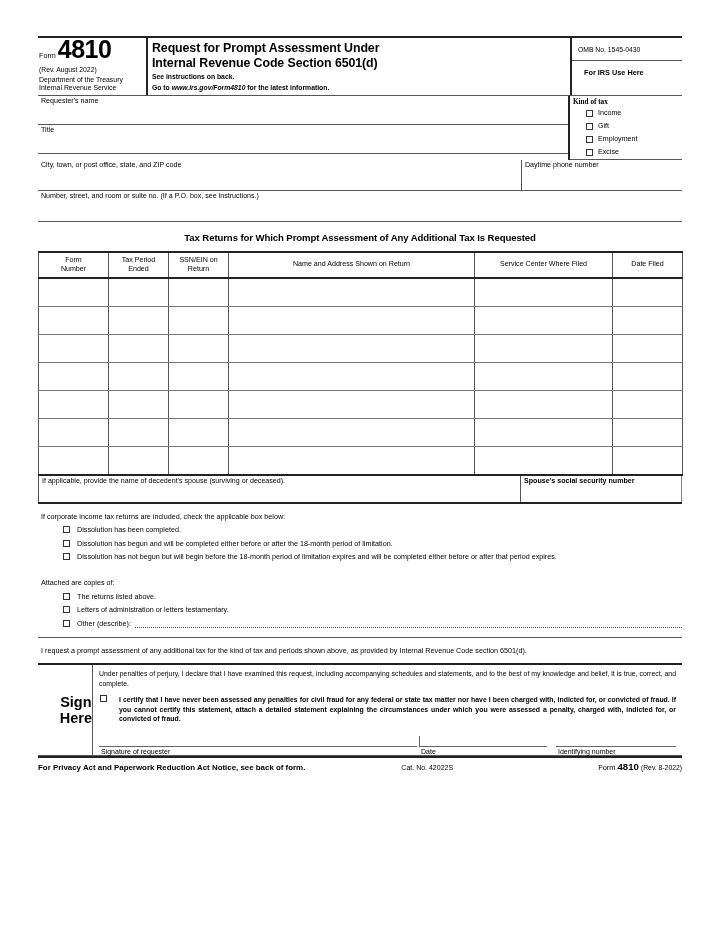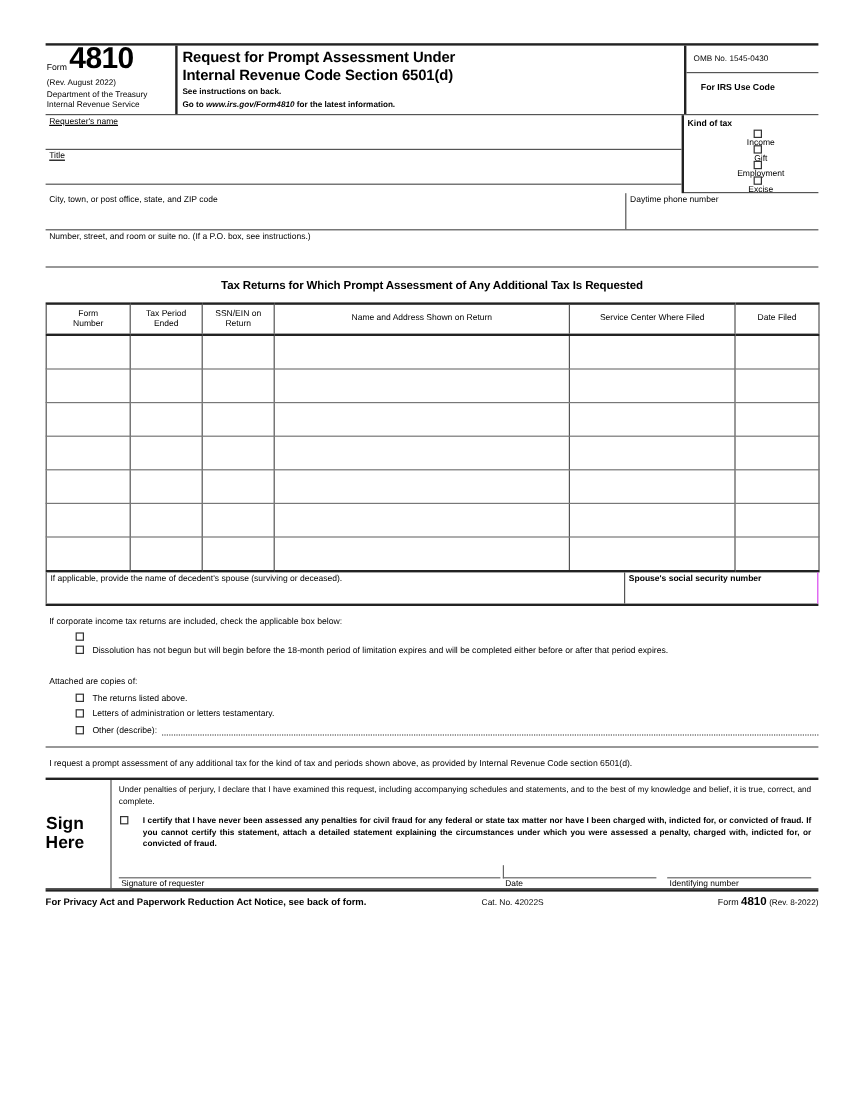--- a/index.html
+++ b/index.html
@@ -102,38 +102,38 @@
     border-bottom: 1px solid #555;
   }
   .irsuse {
     font-size: 7.3px;
     font-weight: bold;
     padding: 7px 0 7px 12px;
   }
 
   
   .body-wrap { display: flex; }
-  .left-col { flex: 1; border-right: 2px solid #222; box-sizing: border-box; text-decoration: underline; }
+  .left-col { flex: 1; border-right: 2px solid #222; box-sizing: border-box; }
   .right-col {
     width: 112px;
     box-sizing: border-box;
     border-bottom: 1px solid #555;
   }
   .kind-title {
     font-size: 7.2px;
     font-weight: bold;
     padding: 2px 0 1px 3px;
+    font-family: Liberation Serif, serif;
   }
   .kind-item {
     display: flex;
     align-items: center;
     font-size: 7.1px;
     padding: 0 0 0 16px;
     height: 13px;
-    flex-direction: column;
   }
   .cb {
     width: 7px;
     height: 7px;
     border: 1px solid #333;
     box-sizing: border-box;
     margin-right: 5px;
     background: #fff;
     flex: 0 0 auto;
   }
@@ -240,21 +240,21 @@
   .sign-wrap {
     display: flex;
     border-top: 2px solid #222;
     border-bottom: 1px solid #555;
   }
   .sign-left {
     width: 55px;
     border-right: 1px solid #555;
     display: flex;
     align-items: center;
-    justify-content: flex-start;
+    justify-content: flex-end;
     box-sizing: border-box;
   }
   .sign-here {
     font-size: 14.5px;
     font-weight: bold;
     line-height: 16px;
     text-align: center;
   }
   .sign-right {
     flex: 1;
@@ -345,21 +345,21 @@
         <div class="title1">Request for Prompt Assessment Under</div>
         <div class="title1">Internal Revenue Code Section 6501(d)</div>
         <div class="title-sub">See instructions on back.</div>
         <div class="title-sub">
           <span>Go to </span><i>www.irs.gov/Form4810</i><span> for the latest information.</span>
         </div>
       </div>
 
       <div class="hdr-right">
         <div class="omb">OMB No. 1545-0430</div>
-        <div class="irsuse">For IRS Use Code</div>
+        <div class="irsuse">For IRS Use Here</div>
       </div>
     </div>
 
     <div class="body-wrap">
       <div class="left-col">
         <div class="fieldbox bb">
           <div class="lbl">Requester's name</div>
           <div class="lbl"></div>
         </div>
         <div class="fieldbox bb">
@@ -509,20 +509,25 @@
       <div class="spouse-right">
         <div class="lbl lbl-b">Spouse's social security number</div>
         <div class="lbl"></div>
       </div>
     </div>
 
     <div class="block">
       <div class="block-intro">If corporate income tax returns are included, check the applicable box below:</div>
       <div class="chk-line">
         <span class="cb"></span>
+        <span class="chk-text">Dissolution has been completed.</span>
+      </div>
+      <div class="chk-line">
+        <span class="cb"></span>
+        <span class="chk-text">Dissolution has begun and will be completed either before or after the 18-month period of limitation.</span>
       </div>
       <div class="chk-line">
         <span class="cb"></span>
         <span class="chk-text">Dissolution has not begun but will begin before the 18-month period of limitation expires and will be completed either before or after that period expires.</span>
       </div>
     </div>
 
     <div class="block bb">
       <div class="block-intro">Attached are copies of:</div>
       <div class="chk-line">

